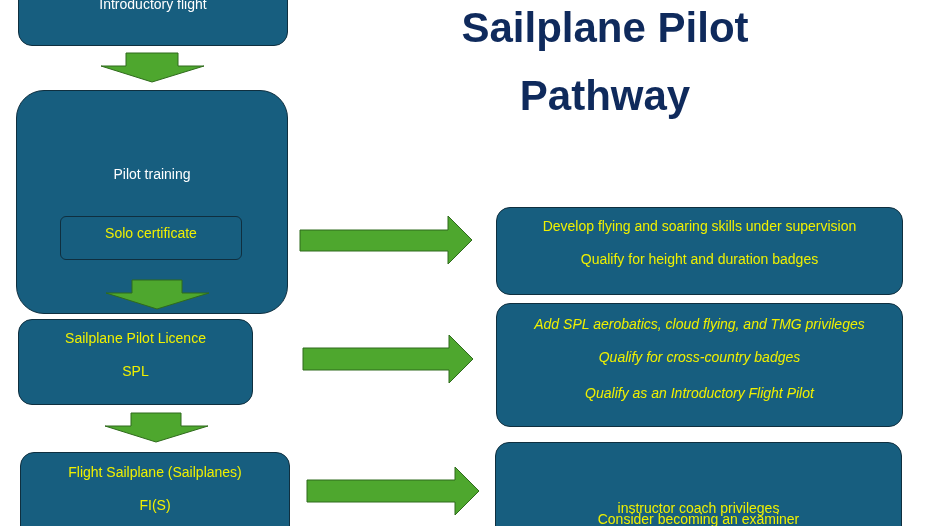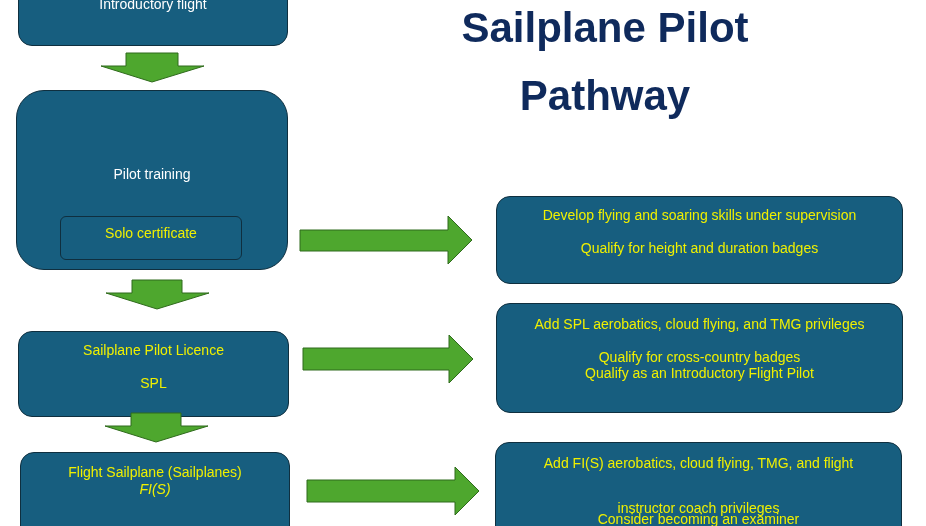--- a/index.html
+++ b/index.html
@@ -17,63 +17,62 @@
 <div class="title" style="top:62px;">Pathway</div>
 
 <div class="box" style="left:18px; top:-20px; width:270px; height:66px; border-radius:0 0 14px 14px;">
   <div class="line white" style="top:15px;">Introductory flight</div>
 </div>
 
 <svg class="arrow" style="left:101px; top:53px;" width="104" height="30">
   <polygon points="25,0 77,0 77,13 103,13 51,29 0,13 25,13" fill="#4ea72e" stroke="#2f6b1c" stroke-width="1"></polygon>
 </svg>
 
-<div class="box" style="left:16px; top:90px; width:272px; height:180px; border-radius:28px;">
+<div class="box" style="left:16px; top:90px; width:272px; height:224px; border-radius:28px;">
   <div class="line white" style="top:75px;">Pilot training</div>
   <div class="box" style="left:43px; top:125px; width:182px; height:44px; border-radius:6px;">
     <div class="line" style="top:8px;">Solo certificate</div>
   </div>
 </div>
 
 <svg class="arrow" style="left:106px; top:280px;" width="104" height="30">
   <polygon points="26,0 76,0 76,13 103,13 51,29 0,13 26,13" fill="#4ea72e" stroke="#2f6b1c" stroke-width="1"></polygon>
 </svg>
 
-<div class="box" style="left:18px; top:319px; width:271px; height:86px; border-radius:14px;margin-top:12px;">
+<div class="box" style="left:18px; top:319px; width:235px; height:86px; border-radius:14px;">
   <div class="line" style="top:10px;">Sailplane Pilot Licence</div>
   <div class="line" style="top:43px;">SPL</div>
 </div>
 
 <svg class="arrow" style="left:105px; top:413px;" width="104" height="30">
   <polygon points="26,0 76,0 76,13 103,13 51,29 0,13 26,13" fill="#4ea72e" stroke="#2f6b1c" stroke-width="1"></polygon>
 </svg>
 
 <div class="box" style="left:20px; top:452px; width:270px; height:100px; border-radius:14px;">
   <div class="line" style="top:11px;">Flight Sailplane (Sailplanes)</div>
-  <div class="line" style="top:28px;font-style:italic;">FI(S)</div>
+  <div class="line" style="top:44px;">FI(S)</div>
 </div>
 
 <svg class="arrow" style="left:300px; top:216px;" width="174" height="50">
   <polygon points="0,14 148,14 148,0 172,24 148,48 148,35 0,35" fill="#4ea72e" stroke="#2f6b1c" stroke-width="1"></polygon>
 </svg>
 <svg class="arrow" style="left:303px; top:335px;" width="172" height="50">
   <polygon points="0,13 146,13 146,0 170,24 146,48 146,35 0,35" fill="#4ea72e" stroke="#2f6b1c" stroke-width="1"></polygon>
 </svg>
 <svg class="arrow" style="left:307px; top:467px;" width="174" height="50">
   <polygon points="0,13 148,13 148,0 172,24 148,48 148,35 0,35" fill="#4ea72e" stroke="#2f6b1c" stroke-width="1"></polygon>
 </svg>
 
-<div class="box" style="left:496px; top:196px; width:407px; height:88px; border-radius:14px;">
+<div class="box" style="left:496px; top:207px; width:407px; height:88px; border-radius:14px;">
   <div class="line" style="top:10px;">Develop flying and soaring skills under supervision</div>
   <div class="line" style="top:43px;">Qualify for height and duration badges</div>
 </div>
 
-<div class="box" style="left:496px; top:303px; width:407px; height:110px; border-radius:14px;">
+<div class="box" style="left:496px; top:303px; width:407px; height:124px; border-radius:14px;font-style:italic;">
   <div class="line" style="top:12px;">Add SPL aerobatics, cloud flying, and TMG privileges</div>
   <div class="line" style="top:45px;">Qualify for cross-country badges</div>
-  <div class="line" style="top:61px;">Qualify as an Introductory Flight Pilot</div>
+  <div class="line" style="top:81px;">Qualify as an Introductory Flight Pilot</div>
 </div>
 
 <div class="box" style="left:495px; top:442px; width:407px; height:110px; border-radius:14px;">
-  <div class="line" style="top:12px;">Add FI(S) aerobatics, cloud flying, TMG, and flight</div>
   <div class="line" style="top:35px;margin-top:22px;">instructor coach privileges</div>
   <div class="line" style="top:68px;">Consider becoming an examiner</div>
 </div>
 
 </body></html>

